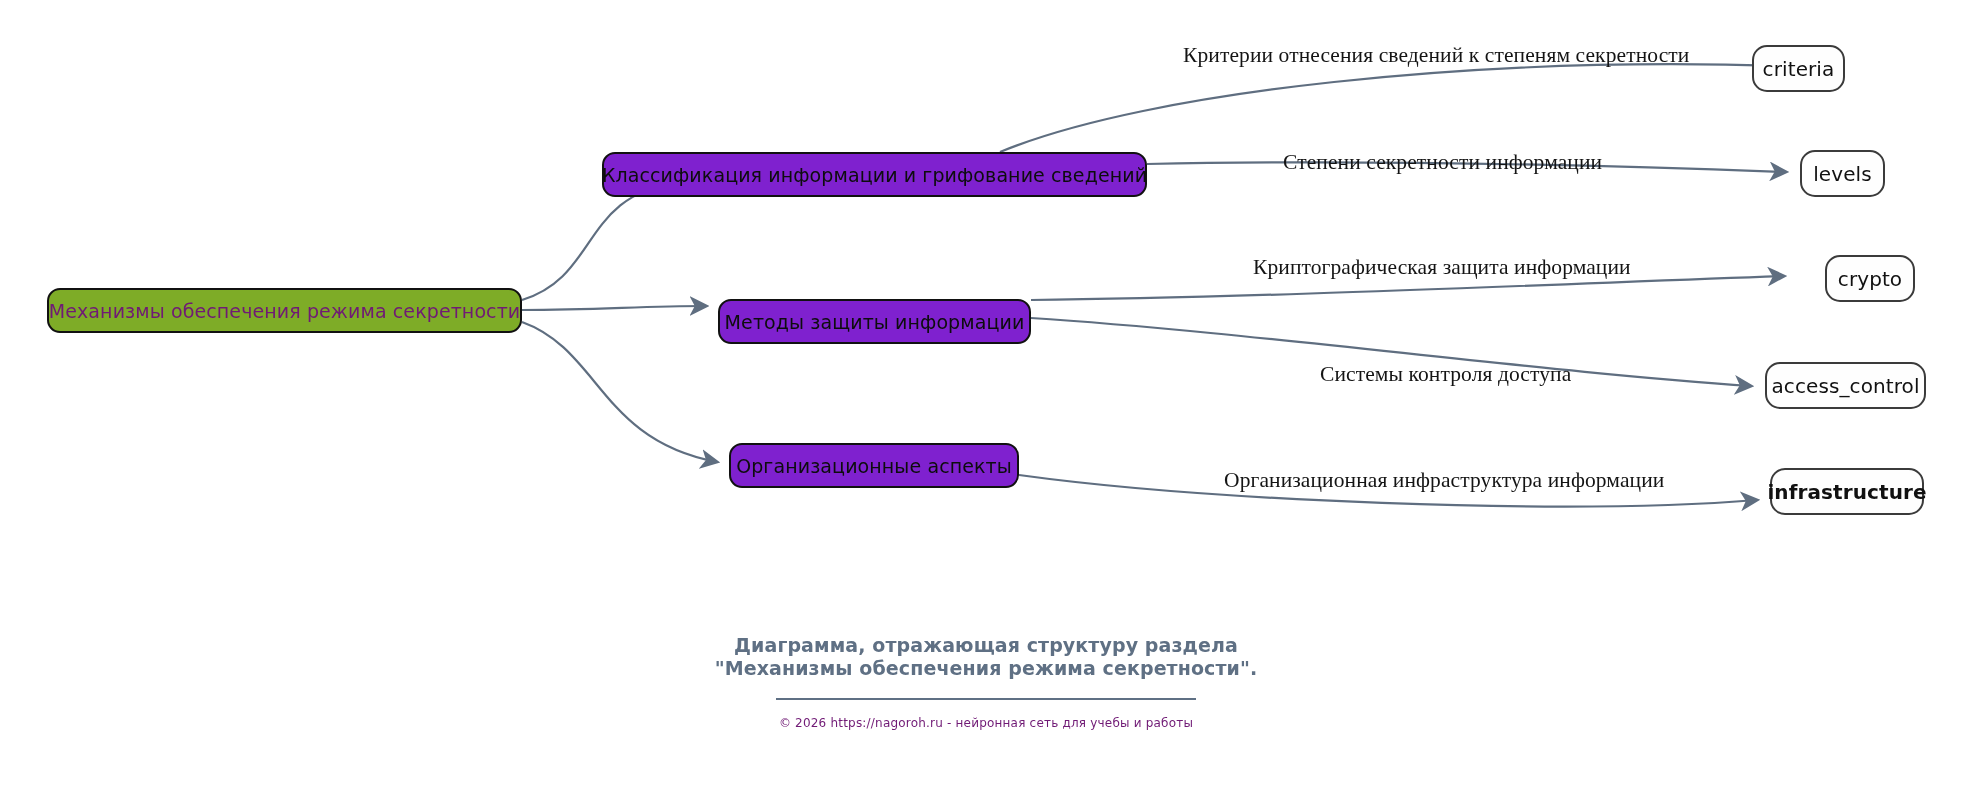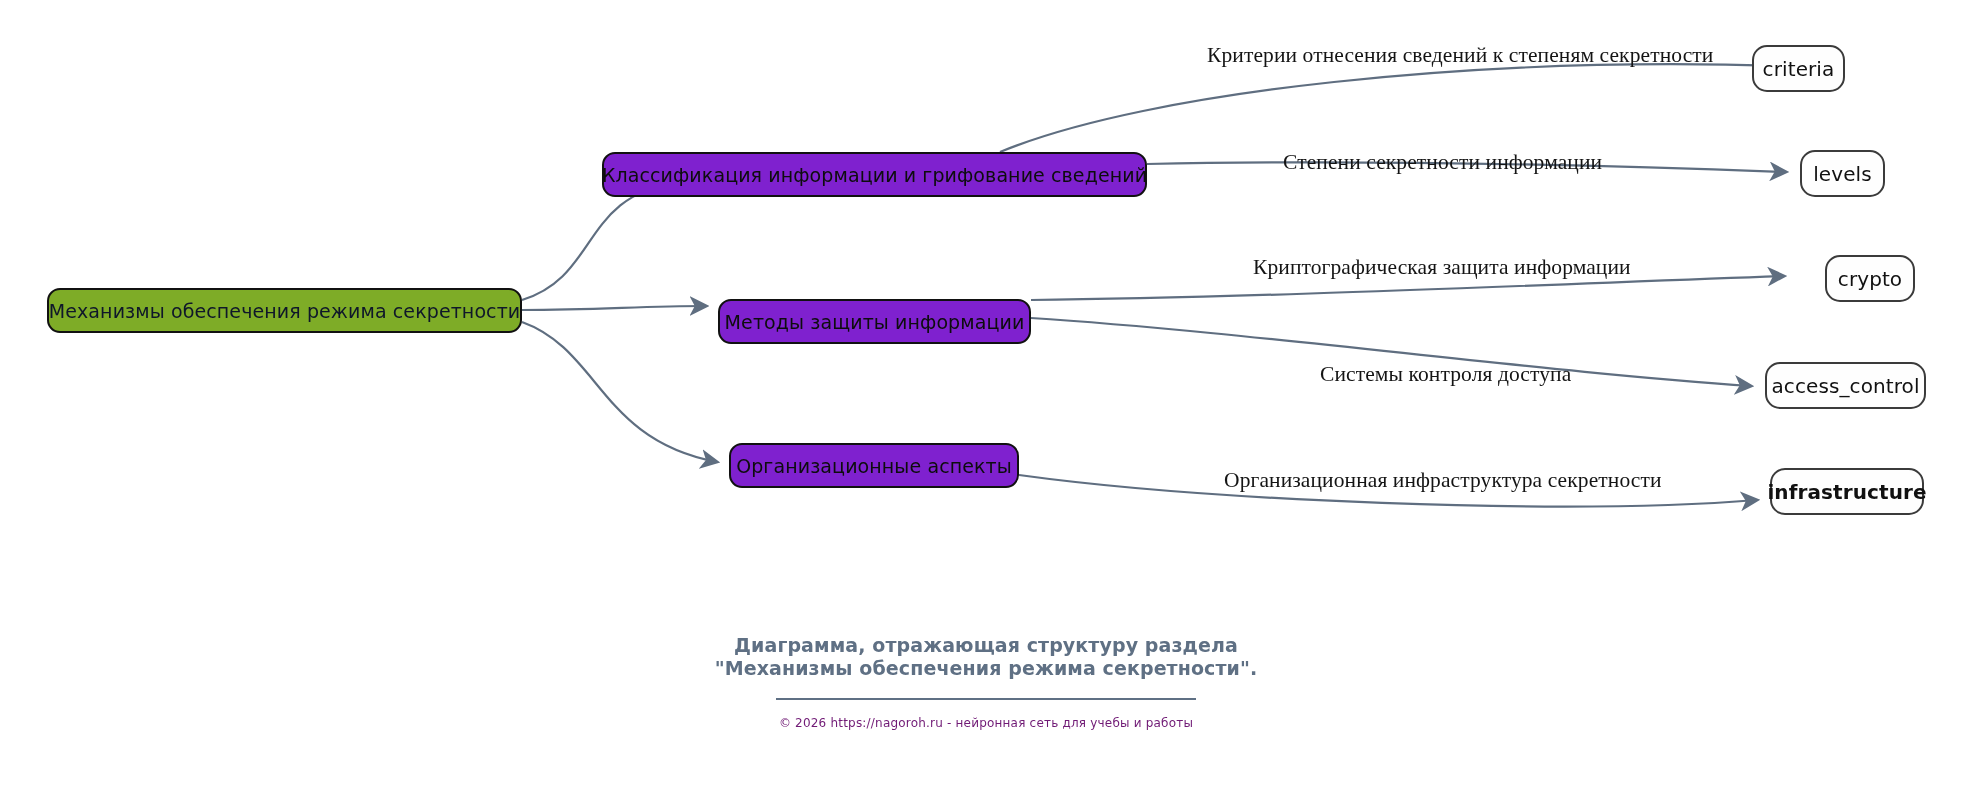--- a/index.html
+++ b/index.html
@@ -37,21 +37,21 @@
     position: absolute;
     box-sizing: border-box;
     display: flex;
     align-items: center;
     justify-content: center;
     white-space: nowrap;
     border-radius: 13px;
     border: 2px solid #1a1a1a;
     font-family: "DejaVu Sans", sans-serif;
     font-size: 19px;
-    color: #0f172a;
+    color: #701a75;
     letter-spacing: 0.1px;
   }
 
   .node.root {
     background: #7eac27;
     border-color: #111111;
   }
 
   .node.branch {
     background: #7f21cf;
@@ -147,29 +147,29 @@
   <div class="node leaf" id="node-leaf-0" style="left: 1752px; top: 45px; width: 93px; height: 47px;">criteria</div>
 
   <div class="node leaf" id="node-leaf-1" style="left: 1800px; top: 150px; width: 85px; height: 47px;">levels</div>
 
   <div class="node leaf" id="node-leaf-2" style="left: 1798px; top: 255px; width: 90px; height: 47px; margin-left: 27px;">crypto</div>
 
   <div class="node leaf" id="node-leaf-3" style="left: 1765px; top: 362px; width: 161px; height: 47px;">access_control</div>
 
   <div class="node leaf" id="node-leaf-4" style="left: 1770px; top: 468px; width: 154px; height: 47px; font-weight: bold;">infrastructure</div>
 
-  <div class="edge-label" id="edge-label-0" style="left: 1183px; top: 43px; margin-left: 24px;">Критерии отнесения сведений к степеням секретности</div>
+  <div class="edge-label" id="edge-label-0" style="left: 1183px; top: 43px;">Критерии отнесения сведений к степеням секретности</div>
 
   <div class="edge-label" id="edge-label-1" style="left: 1283px; top: 150px;">Степени секретности информации</div>
 
   <div class="edge-label" id="edge-label-2" style="left: 1253px; top: 255px;">Криптографическая защита информации</div>
 
   <div class="edge-label" id="edge-label-3" style="left: 1320px; top: 362px;">Системы контроля доступа</div>
 
-  <div class="edge-label" id="edge-label-4" style="left: 1224px; top: 468px;">Организационная инфраструктура секретности</div>
+  <div class="edge-label" id="edge-label-4" style="left: 1224px; top: 468px;">Организационная инфраструктура информации</div>
 
   <div id="footer" style="top:634px;">
     <div class="caption-line">Диаграмма, отражающая структуру раздела</div>
     <div class="caption-line">"Механизмы обеспечения режима секретности".</div>
     <div id="footer-rule"></div>
     <div id="copyright">© 2026 https://nagoroh.ru - нейронная сеть для учебы и работы</div>
   </div>
 
 </div>
 

